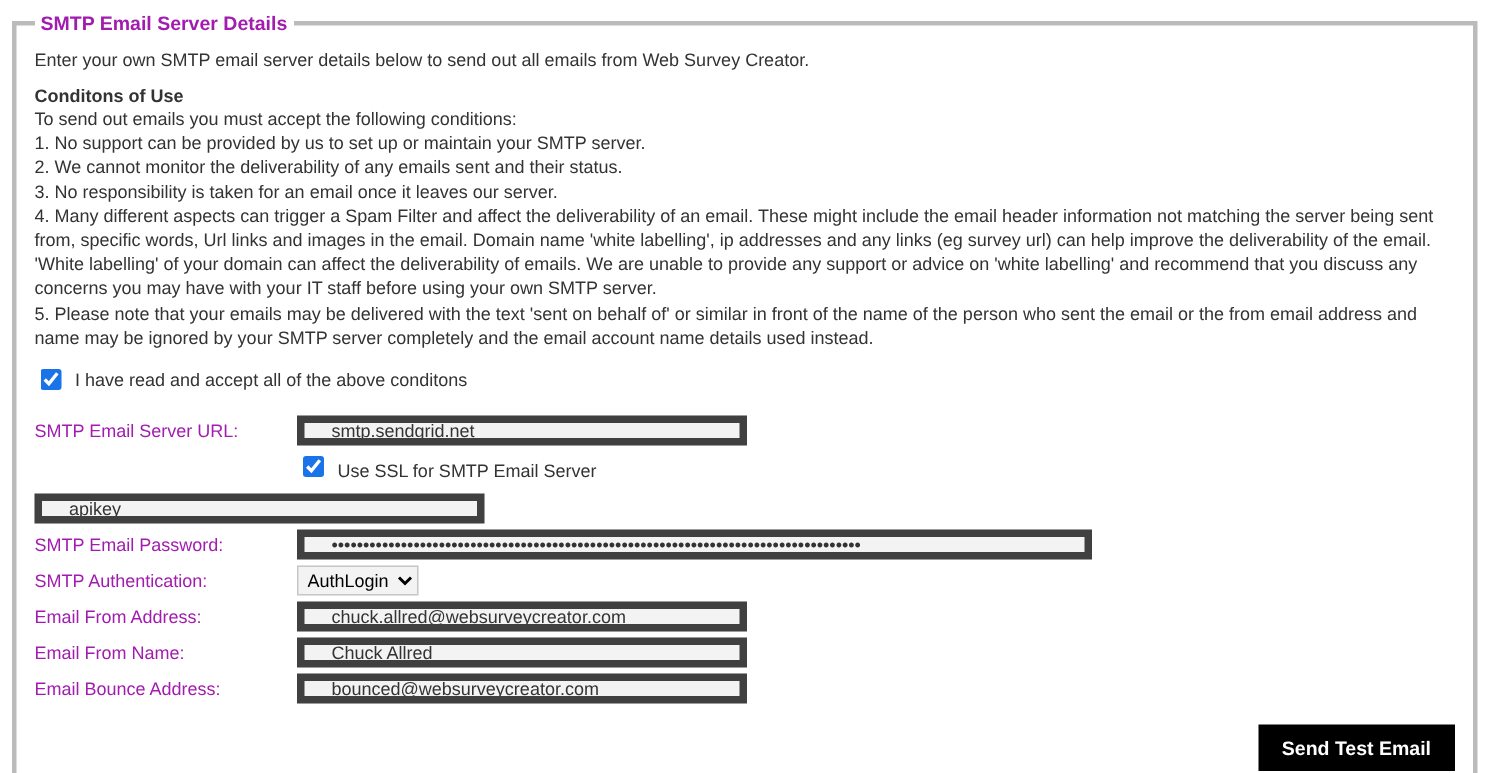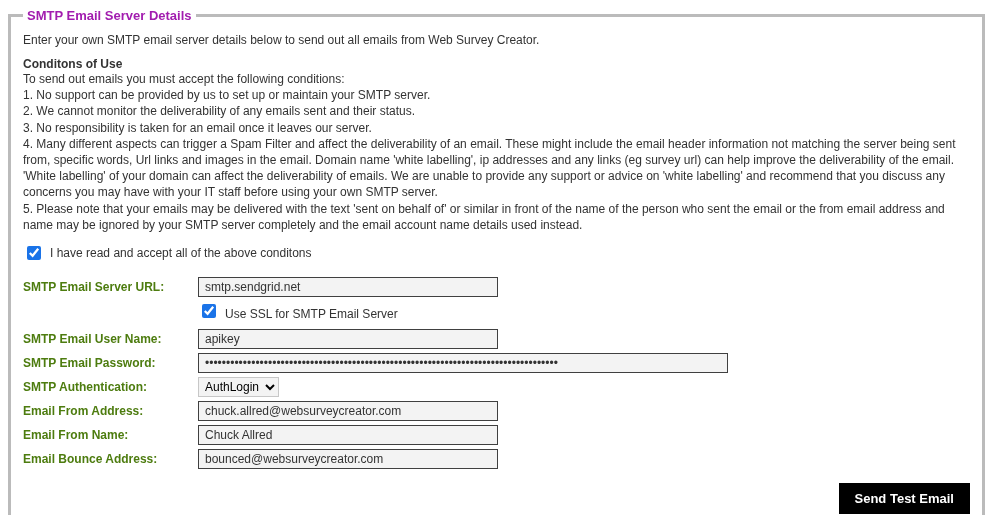--- a/index.html
+++ b/index.html
@@ -32,28 +32,27 @@
     width: 14px; height: 14px; accent-color: #1a73e8;
   }
   .form-row {
     display: flex;
     align-items: center;
     margin: 4px 0;
   }
   .form-label {
     width: 175px;
     flex: 0 0 175px;
-    color: #4d7c0f;
-    font-weight: bold;
+    color: #a21caf;
   }
   .txt {
     height: 20px;
-    border: 1px solid #404040;
+    border: 5px solid #404040;
     background: #f3f3f3;
-    padding: 1px 6px;
+    padding: 1px 18px;
     font-size: 12px;
     font-family: inherit;
     color: #333;
   }
   .txt.w300 { width: 300px; }
   .txt.w530 { width: 530px; }
   select.sel {
     height: 20px;
     border: 1px solid #c7c7c7;
     background: #f3f3f3;
@@ -110,21 +109,20 @@
     <input class="txt w300" type="text" value="smtp.sendgrid.net" style="">
   </div>
 
 
   <div class="ssl-row">
     <input type="checkbox" checked="" style="">
     <span>Use SSL for SMTP Email Server</span>
   </div>
 
   <div class="form-row">
-    <div class="form-label">SMTP Email User Name:</div>
     <input class="txt w300" type="text" value="apikey" style="">
   </div>
 
   <div class="form-row">
     <div class="form-label">SMTP Email Password:</div>
     <input class="txt w530" type="text" value="••••••••••••••••••••••••••••••••••••••••••••••••••••••••••••••••••••••••••••••••••••" style="">
   </div>
 
   <div class="form-row">
     <div class="form-label">SMTP Authentication:</div>

